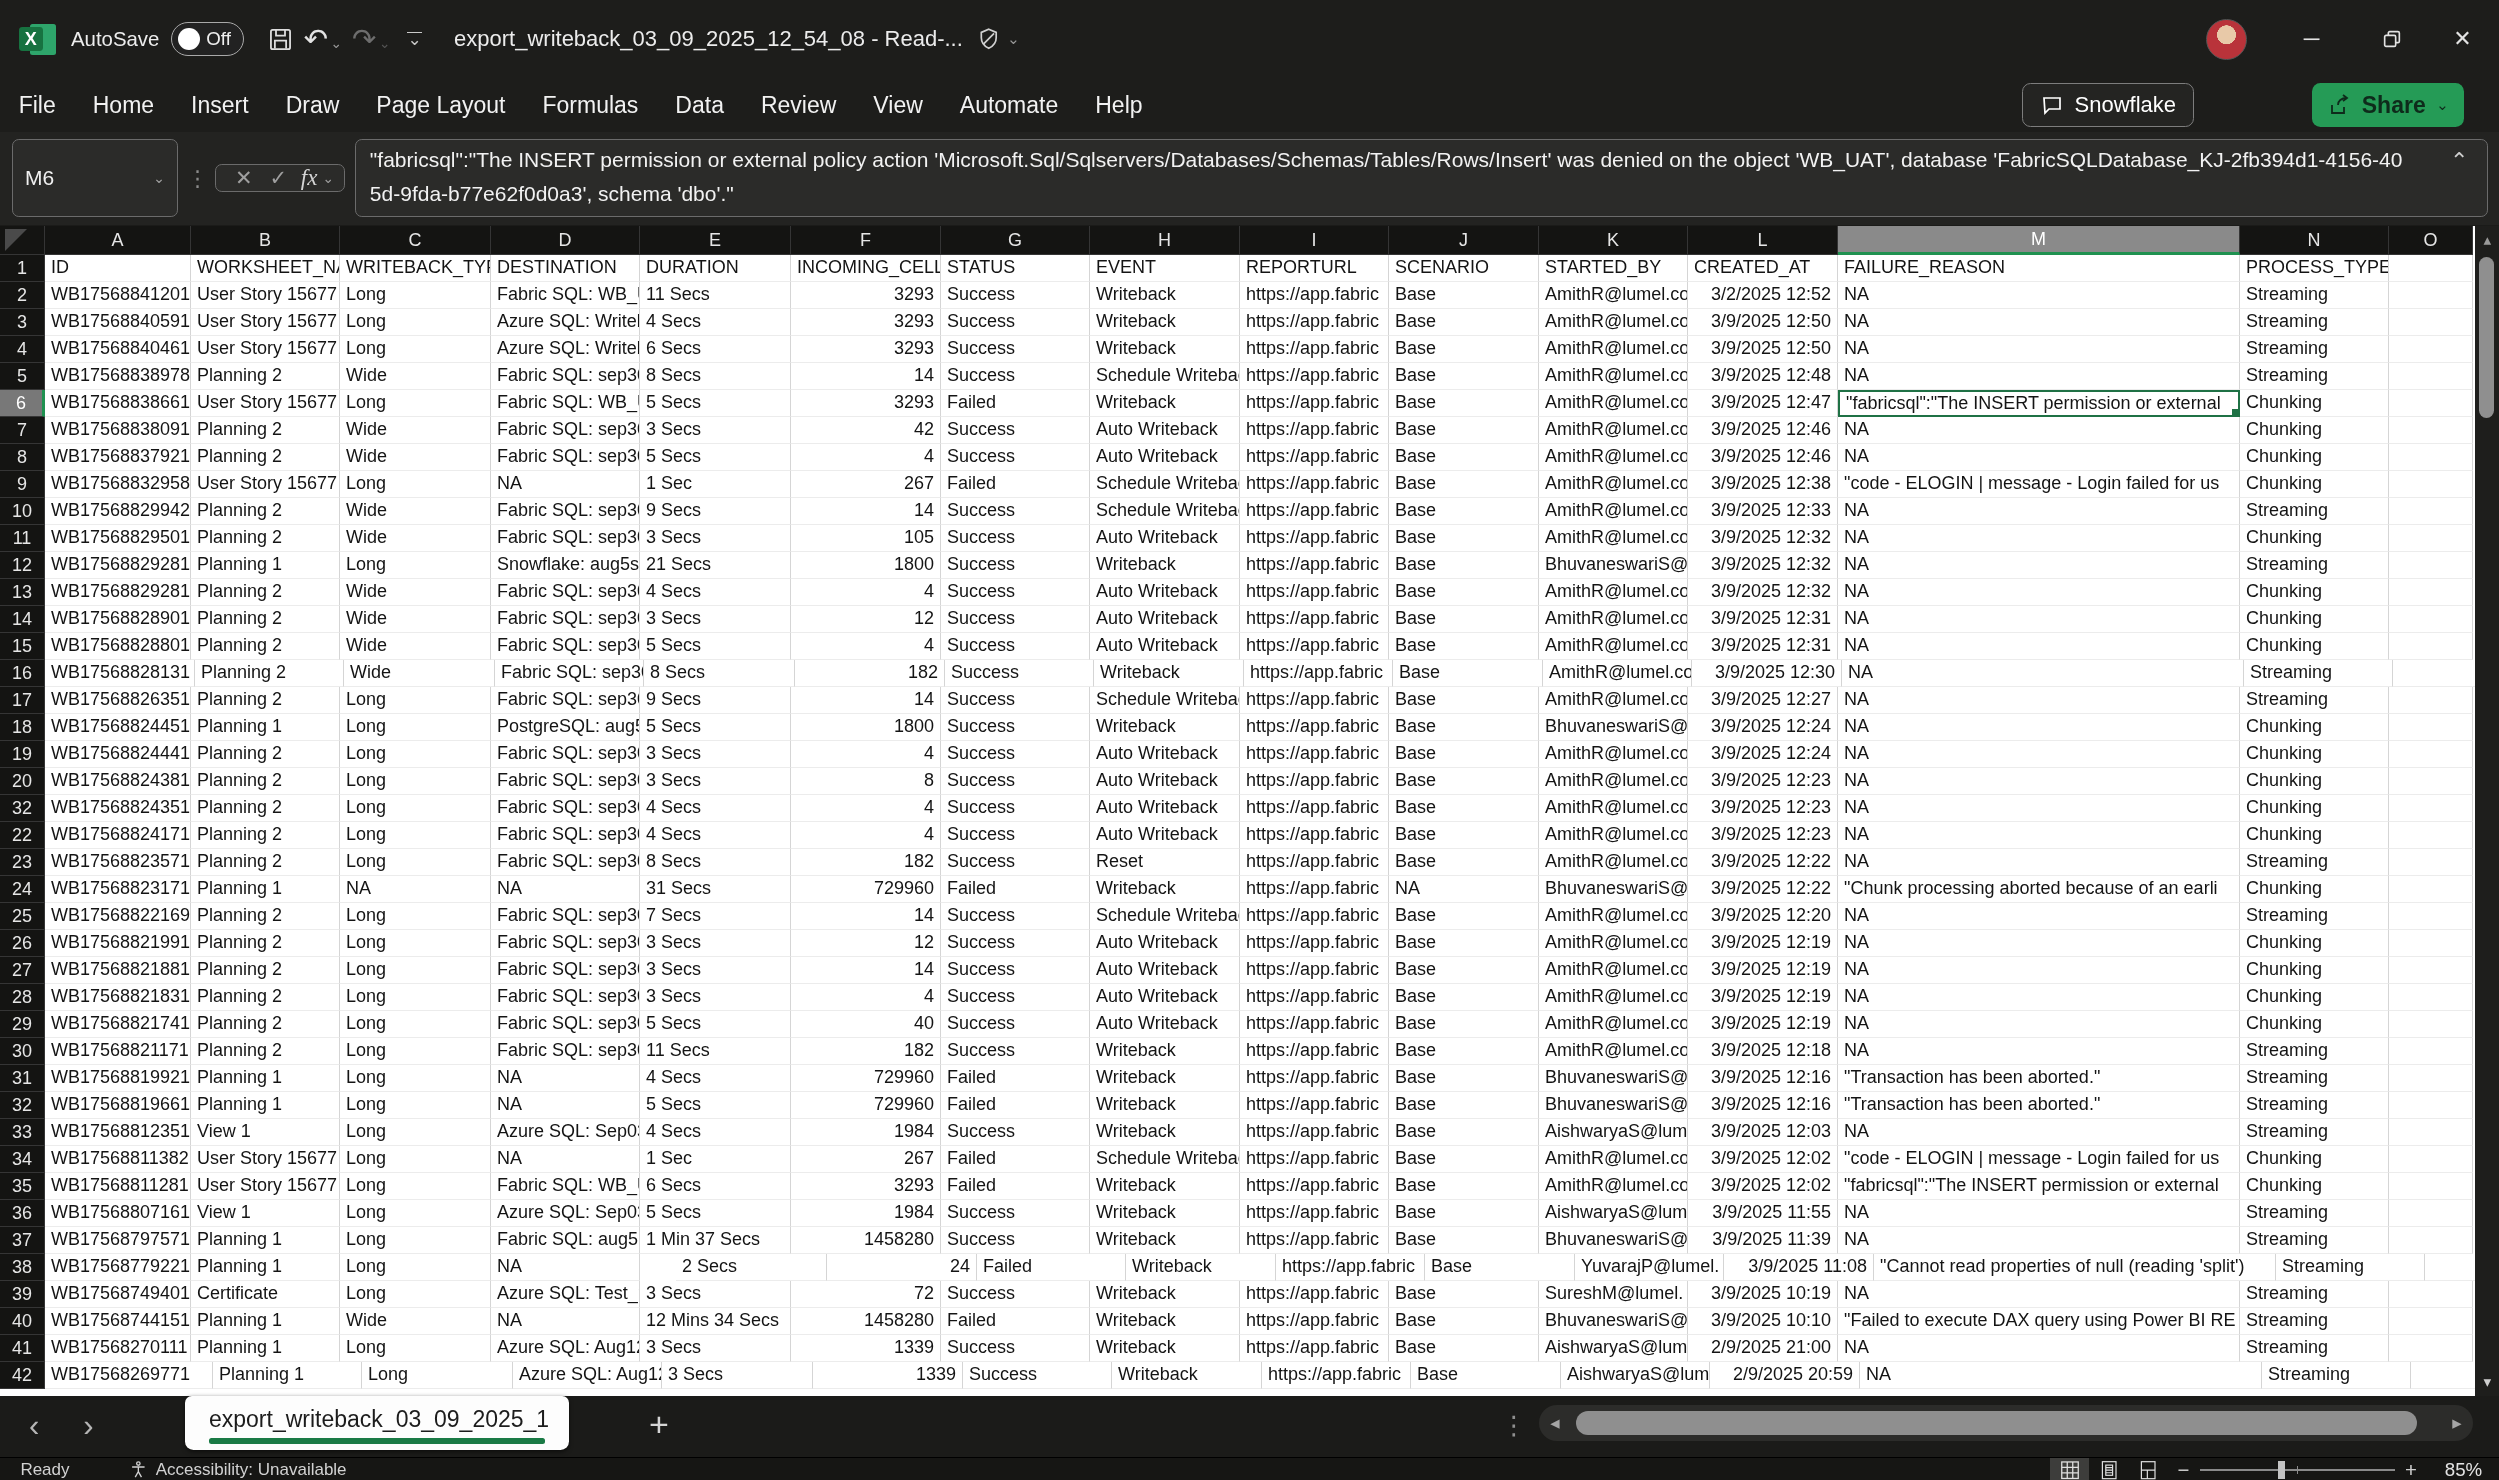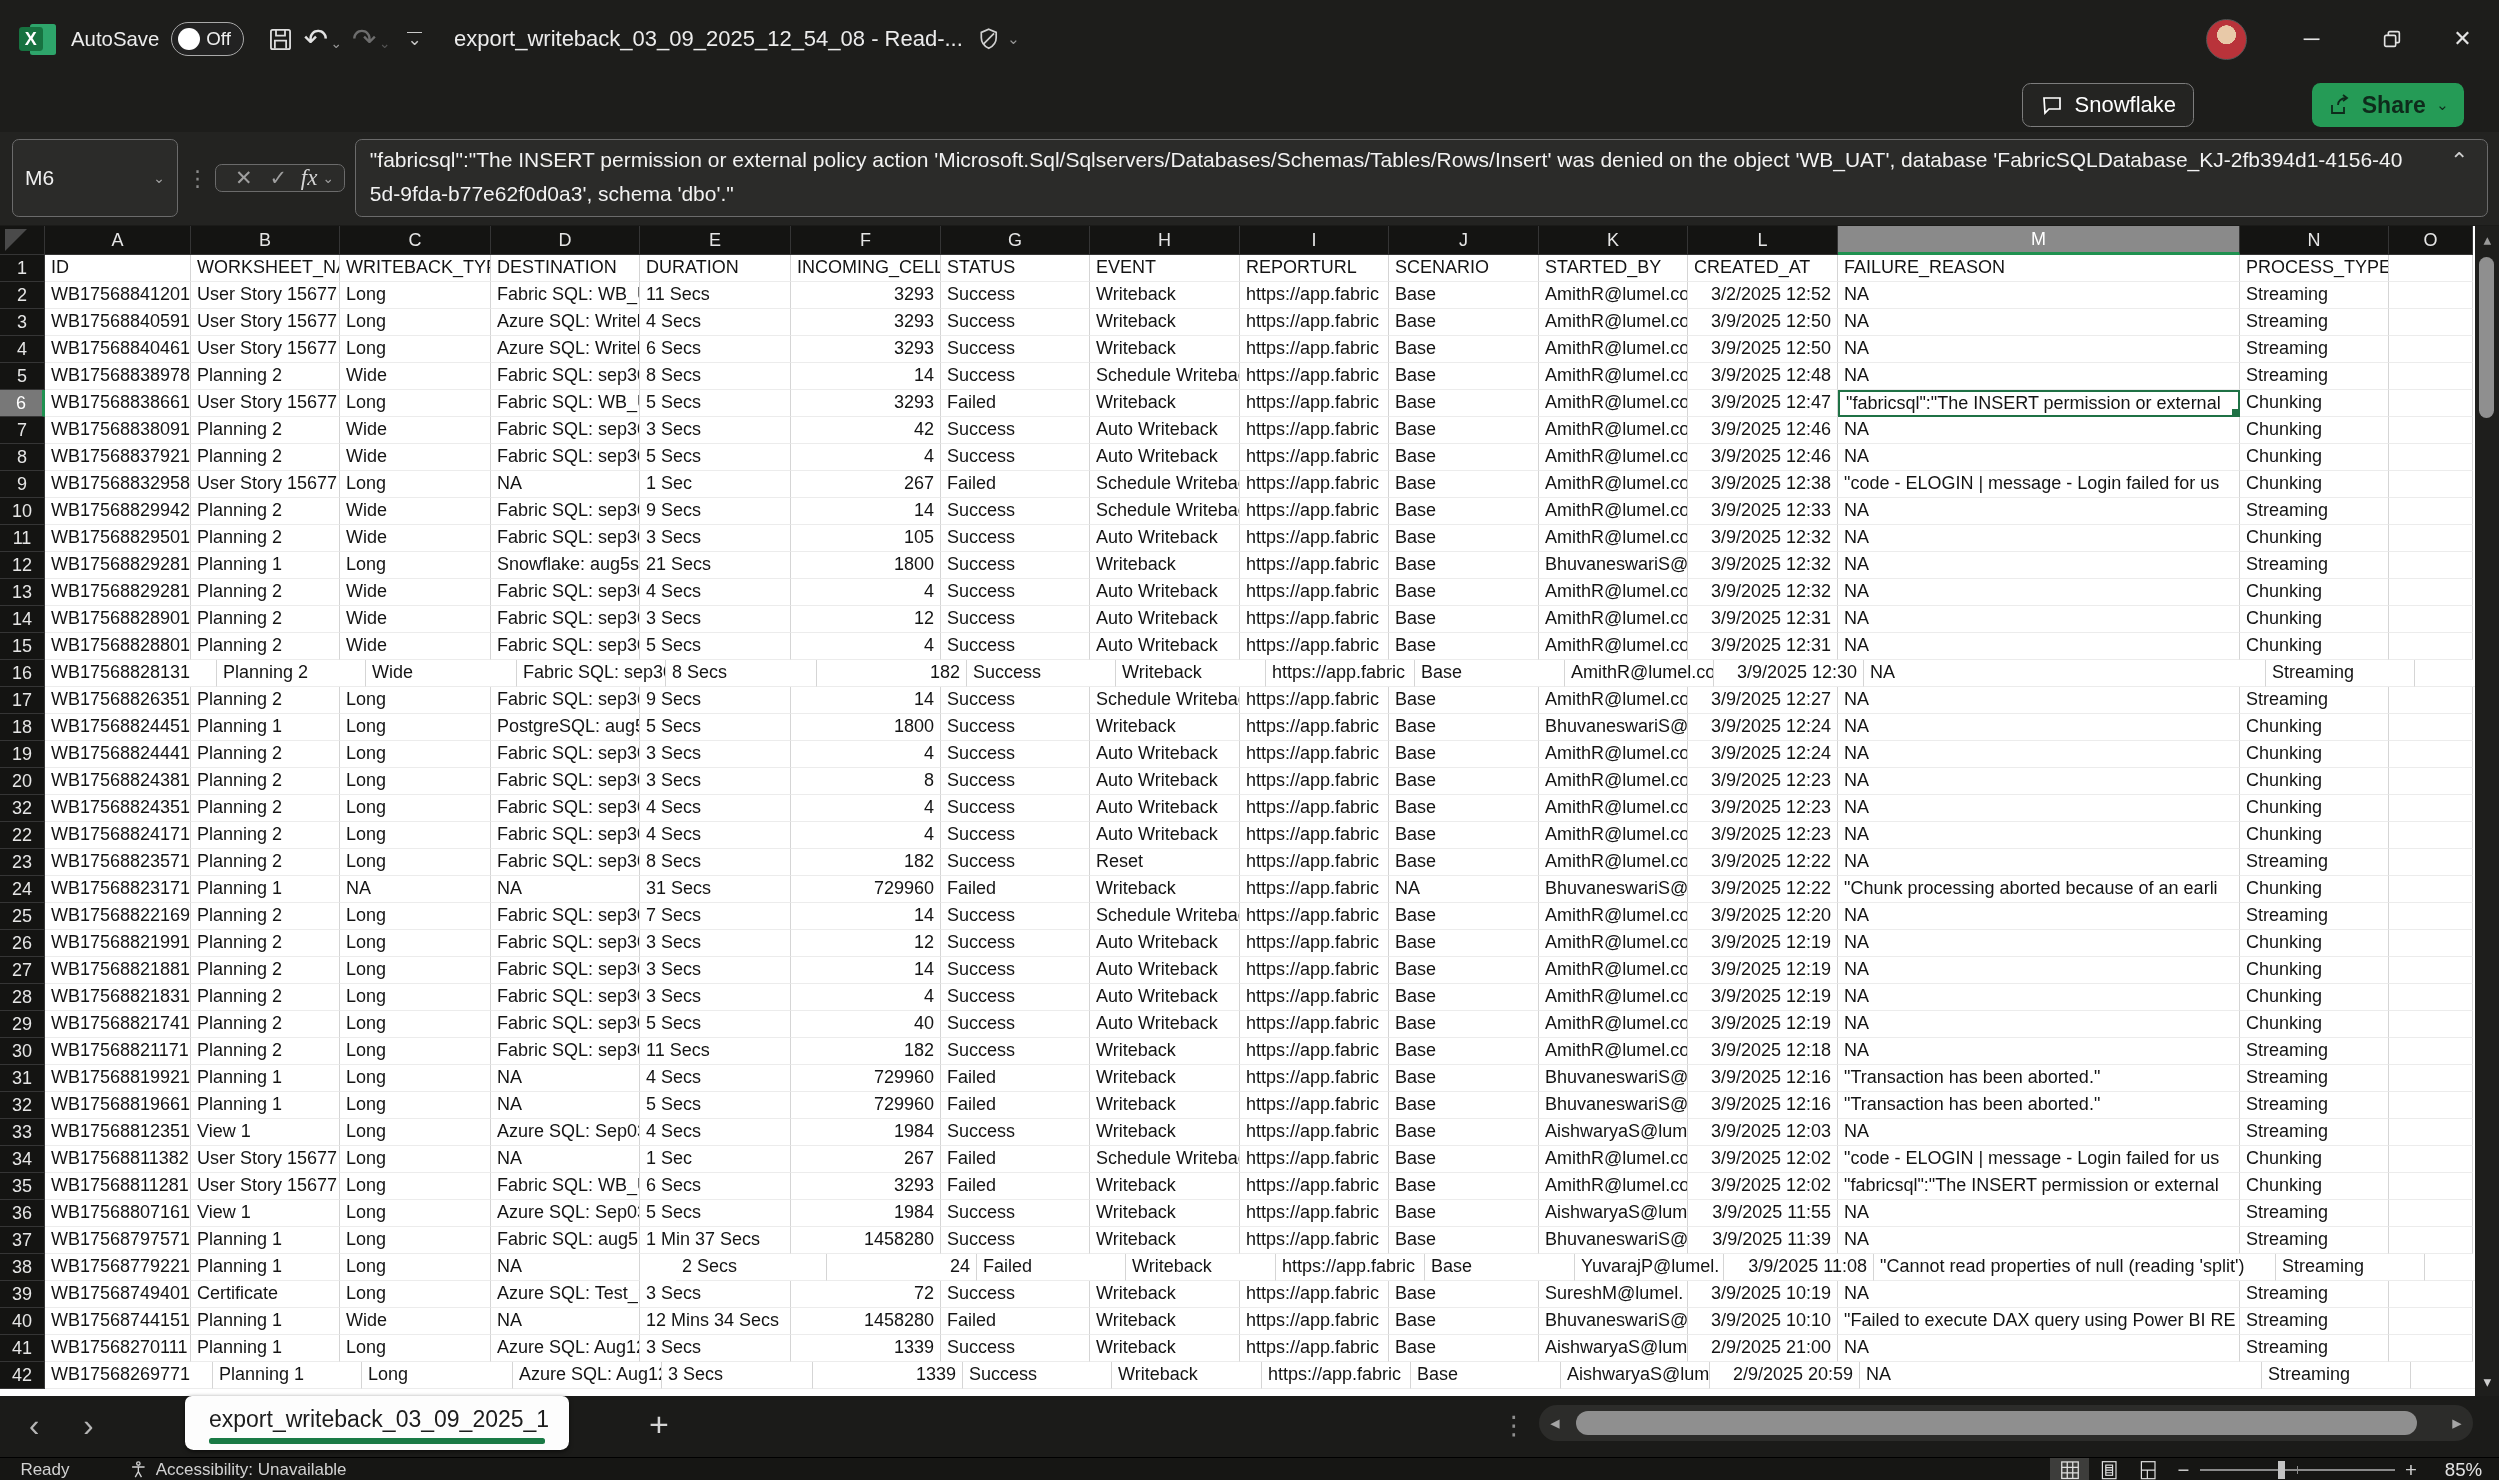--- a/index.html
+++ b/index.html
@@ -139,20 +139,33 @@
   <div class="winbtn" style="left:2354px;">
     <svg width="22" height="22" viewBox="0 0 24 24" fill="none" stroke="#e3e3e3" stroke-width="1.8">
       <rect x="4" y="8" width="12" height="12" rx="1.5"></rect>
         <path d="M8 8V5.5A1.5 1.5 0 0 1 9.5 4H18.5A1.5 1.5 0 0 1 20 5.5V14.5A1.5 1.5 0 0 1 18.5 16H16"></path>
     </svg>
   </div>
   <div class="winbtn" style="left:2425px;">✕</div>
 </div>
 
 <div class="menubar">
+  <div class="menu-items" id="menu-items">
+      <div class="menu-item">File</div>
+      <div class="menu-item">Home</div>
+      <div class="menu-item">Insert</div>
+      <div class="menu-item">Draw</div>
+      <div class="menu-item">Page Layout</div>
+      <div class="menu-item">Formulas</div>
+      <div class="menu-item">Data</div>
+      <div class="menu-item">Review</div>
+      <div class="menu-item">View</div>
+      <div class="menu-item">Automate</div>
+      <div class="menu-item">Help</div>
+    </div>
   <div class="comments-btn">
     <svg width="24" height="24" viewBox="0 0 24 24" fill="none" stroke="#fff" stroke-width="1.7">
       <path d="M4 5h16v11H9l-4 4z"></path>
     </svg>
     <span>Snowflake</span>
   </div>
   <div class="share-btn">
     <svg width="24" height="24" viewBox="0 0 24 24" fill="none" stroke="#0e2b1b" stroke-width="1.8">
       <path d="M4 12v8h12v-6"></path>
         <path d="M10 12c0-4 3-7 9-7"></path>
@@ -469,21 +482,21 @@
       <div class="cell" style="width: 149px;">https://app.fabric</div>
       <div class="cell" style="width: 150px;">Base</div>
       <div class="cell" style="width: 149px;">AmithR@lumel.co</div>
       <div class="cell num" style="width: 150px;">3/9/2025 12:31</div>
       <div class="cell" style="width: 402px;">NA</div>
       <div class="cell" style="width: 149px;">Chunking</div>
       <div class="cell" style="width: 84px;"></div>
     </div>
     <div class="grid-row">
       <div class="hcell rowhead" style="width: 45px;">16</div>
-      <div class="cell" style="width: 172px;">WB17568828131</div>
+      <div class="cell" style="width: 150px;">WB17568828131</div>
       <div class="cell" style="width: 149px;">Planning 2</div>
       <div class="cell" style="width: 151px;">Wide</div>
       <div class="cell" style="width: 149px;">Fabric SQL: sep30</div>
       <div class="cell" style="width: 151px;">8 Secs</div>
       <div class="cell num" style="width: 150px;">182</div>
       <div class="cell" style="width: 149px;">Success</div>
       <div class="cell" style="width: 150px;">Writeback</div>
       <div class="cell" style="width: 149px;">https://app.fabric</div>
       <div class="cell" style="width: 150px;">Base</div>
       <div class="cell" style="width: 149px;">AmithR@lumel.co</div>

